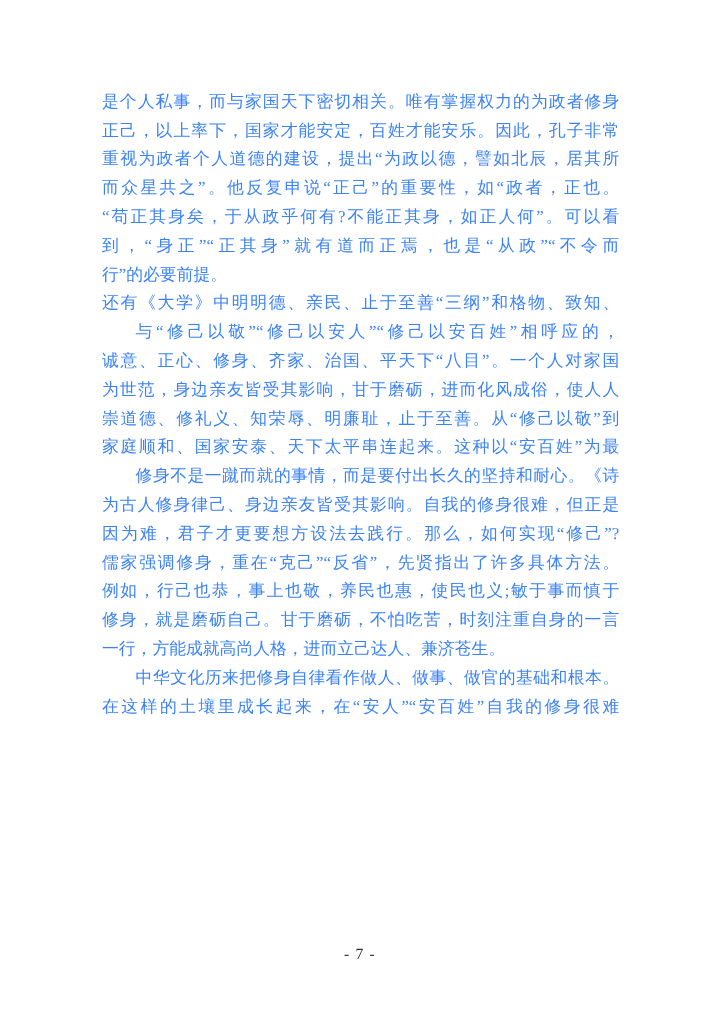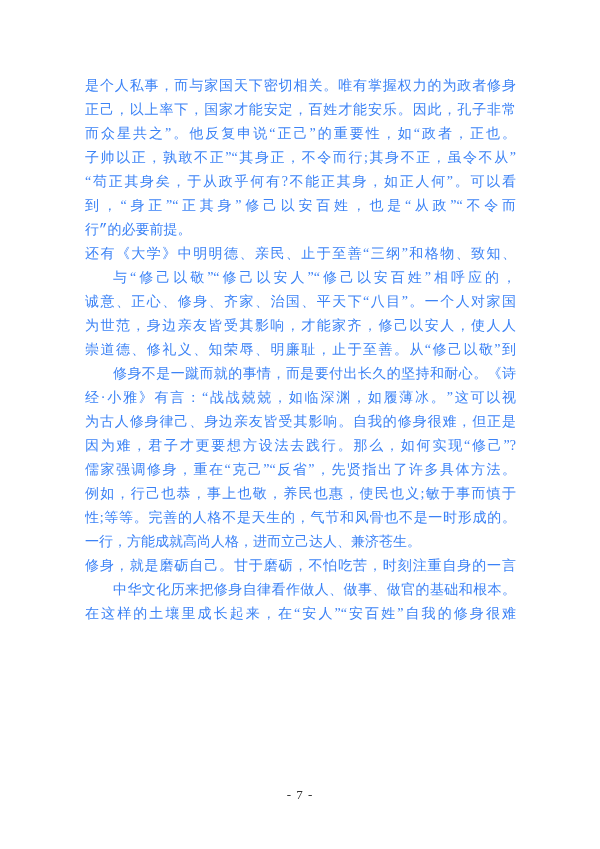--- a/index.html
+++ b/index.html
@@ -29,56 +29,54 @@
     text-align: justify;
     text-align-last: justify;
     white-space: nowrap;
     overflow: hidden;
   }
   .line.para-start {
     text-indent: 2em;
   }
   .line.para-end {
     text-align-last: left;
-    font-family: Liberation Mono, monospace;
   }
   .footer {
     position: absolute;
     left: 0;
     top: 787px;
     width: 600px;
     text-align: center;
     font-size: 13px;
     color: #2e2e2e;
     letter-spacing: 1px;
   }
 </style>
 </head>
 <body>
 
 <div class="page">
   <div class="content">
     <div class="line">是个人私事，而与家国天下密切相关。唯有掌握权力的为政者修身</div>
     <div class="line">正己，以上率下，国家才能安定，百姓才能安乐。因此，孔子非常</div>
+    <div class="line">重视为政者个人道德的建设，提出“为政以德，譬如北辰，居其所</div>
     <div class="line">而众星共之”。他反复申说“正己”的重要性，如“政者，正也。</div>
-    <div class="line">子帅以正，孰敢不正”“其身正，不令而行;其身不正，虽令不从”</div>
     <div class="line">“苟正其身矣，于从政乎何有?不能正其身，如正人何”。可以看</div>
-    <div class="line">到，“身正”“正其身”修己以安百姓，也是“从政”“不令而</div>
+    <div class="line">到，“身正”“正其身”就有道而正焉，也是“从政”“不令而</div>
     <div class="line para-end">行”的必要前提。</div>
     <div class="line">还有《大学》中明明德、亲民、止于至善“三纲”和格物、致知、</div>
     <div class="line para-start">与“修己以敬”“修己以安人”“修己以安百姓”相呼应的，</div>
     <div class="line">诚意、正心、修身、齐家、治国、平天下“八目”。一个人对家国</div>
-    <div class="line">为世范，身边亲友皆受其影响，才能家齐，修己以安人，使人人</div>
+    <div class="line">为世范，身边亲友皆受其影响，甘于磨砺，进而化风成俗，使人人</div>
     <div class="line">崇道德、修礼义、知荣辱、明廉耻，止于至善。从“修己以敬”到</div>
+    <div class="line">家庭顺和、国家安泰、天下太平串连起来。这种以“安百姓”为最</div>
     <div class="line para-start">修身不是一蹴而就的事情，而是要付出长久的坚持和耐心。《诗</div>
-    <div class="line">经·小雅》有言：“战战兢兢，如临深渊，如履薄冰。”这可以视</div>
     <div class="line">为古人修身律己、身边亲友皆受其影响。自我的修身很难，但正是</div>
     <div class="line">因为难，君子才更要想方设法去践行。那么，如何实现“修己”?</div>
     <div class="line">儒家强调修身，重在“克己”“反省”，先贤指出了许多具体方法。</div>
     <div class="line">例如，行己也恭，事上也敬，养民也惠，使民也义;敏于事而慎于</div>
-    <div class="line">性;等等。完善的人格不是天生的，气节和风骨也不是一时形成的。</div>
+    <div class="line">修身，就是磨砺自己。甘于磨砺，不怕吃苦，时刻注重自身的一言</div>
     <div class="line para-end">一行，方能成就高尚人格，进而立己达人、兼济苍生。</div>
-    <div class="line">修身，就是磨砺自己。甘于磨砺，不怕吃苦，时刻注重自身的一言</div>
     <div class="line para-start">中华文化历来把修身自律看作做人、做事、做官的基础和根本。</div>
     <div class="line">在这样的土壤里成长起来，在“安人”“安百姓”自我的修身很难</div>
   </div>
   <div class="footer">- 7 -</div>
 </div>
 
 </body></html>

